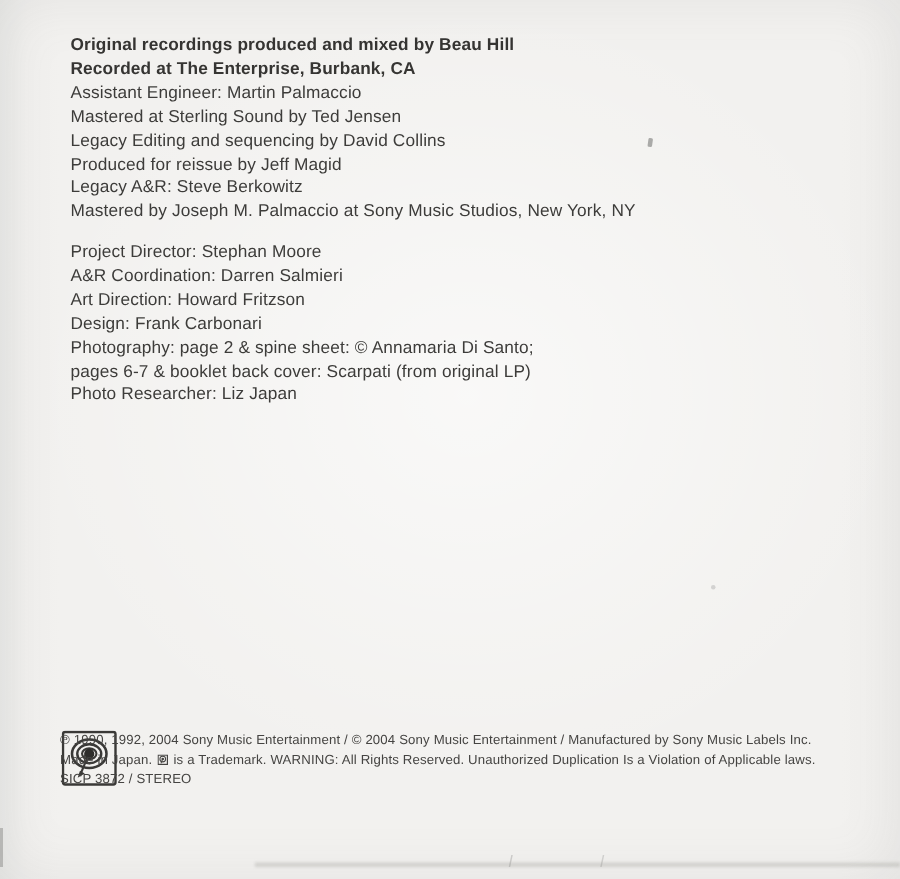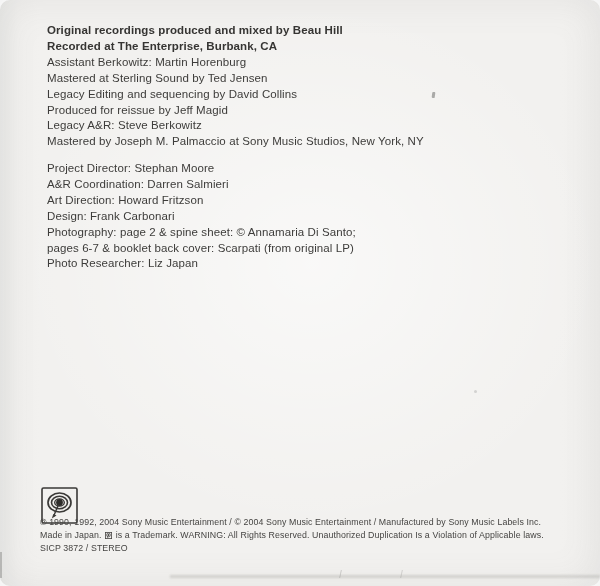--- a/index.html
+++ b/index.html
@@ -8,21 +8,20 @@
     font-family: "Liberation Sans", "DejaVu Sans", sans-serif;
     overflow: hidden;
   }
   .page {
     position: relative;
     width: 600px; height: 586px;
     background:
       radial-gradient(ellipse 420px 380px at 52% 45%, rgba(255,255,255,0.55), rgba(255,255,255,0) 70%),
       linear-gradient(90deg, #e9e9e7 0px, #f0efed 18px, #f2f1ef 40px, #f2f1ef 560px, #efeeec 600px),
       #f2f1ef;
-    border-radius: 10px;
   }
   
   .page::after {
     content: "";
     position: absolute; inset: 0;
     box-shadow: inset 0 0 38px rgba(120,120,115,0.10);
     pointer-events: none;
   }
   .credits {
     position: absolute;
@@ -34,21 +33,21 @@
     white-space: nowrap;
   }
   .block1 { top: 23px; }
   .block2 { top: 161px; }
   .bold { font-weight: 700; color: #363533; }
   .footer-logo {
     position: absolute; left: 41px; top: 487px;
     width: 37px; height: 37px;
   }
   .fineprint {
-    position: absolute; left: 40px; top: 516px;
+    position: absolute; left: 40px; top: 487px;
     color: #454442;
     font-size: 8.8px;
     line-height: 12.9px;
     letter-spacing: 0.1px;
     white-space: nowrap;
   }
   .tm-glyph {
     display: inline-block;
     width: 7px; height: 7px;
     vertical-align: -1px;
@@ -88,21 +87,21 @@
   }
 </style>
 </head>
 <body>
 
 <div class="page">
 
   <div class="credits block1">
     <div class="bold">Original recordings produced and mixed by Beau Hill</div>
     <div class="bold">Recorded at The Enterprise, Burbank, CA</div>
-    <div>Assistant Berkowitz: Martin Horenburg</div>
+    <div>Assistant Engineer: Martin Palmaccio</div>
     <div>Mastered at Sterling Sound by Ted Jensen</div>
     <div>Legacy Editing and sequencing by David Collins</div>
     <div>Produced for reissue by Jeff Magid</div>
     <div>Legacy A&amp;R: Steve Berkowitz</div>
     <div>Mastered by Joseph M. Palmaccio at Sony Music Studios, New York, NY</div>
   </div>
 
   <div class="credits block2">
     <div>Project Director: Stephan Moore</div>
     <div>A&amp;R Coordination: Darren Salmieri</div>

